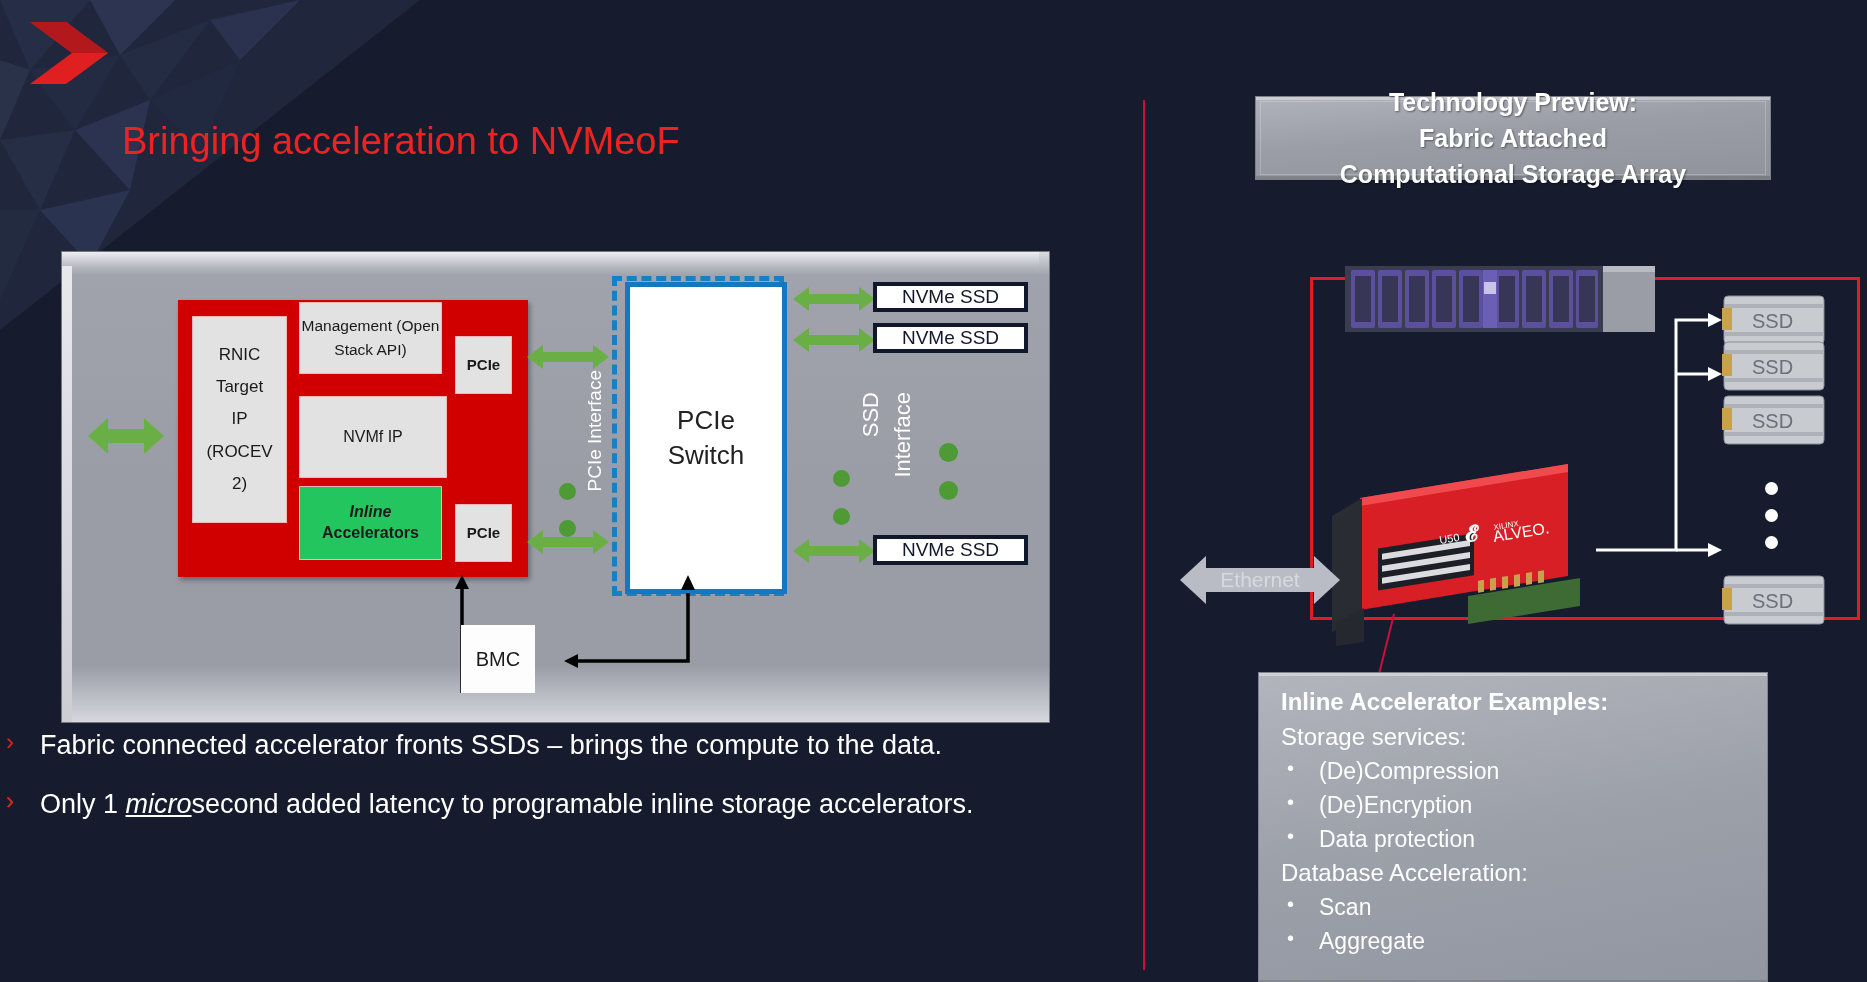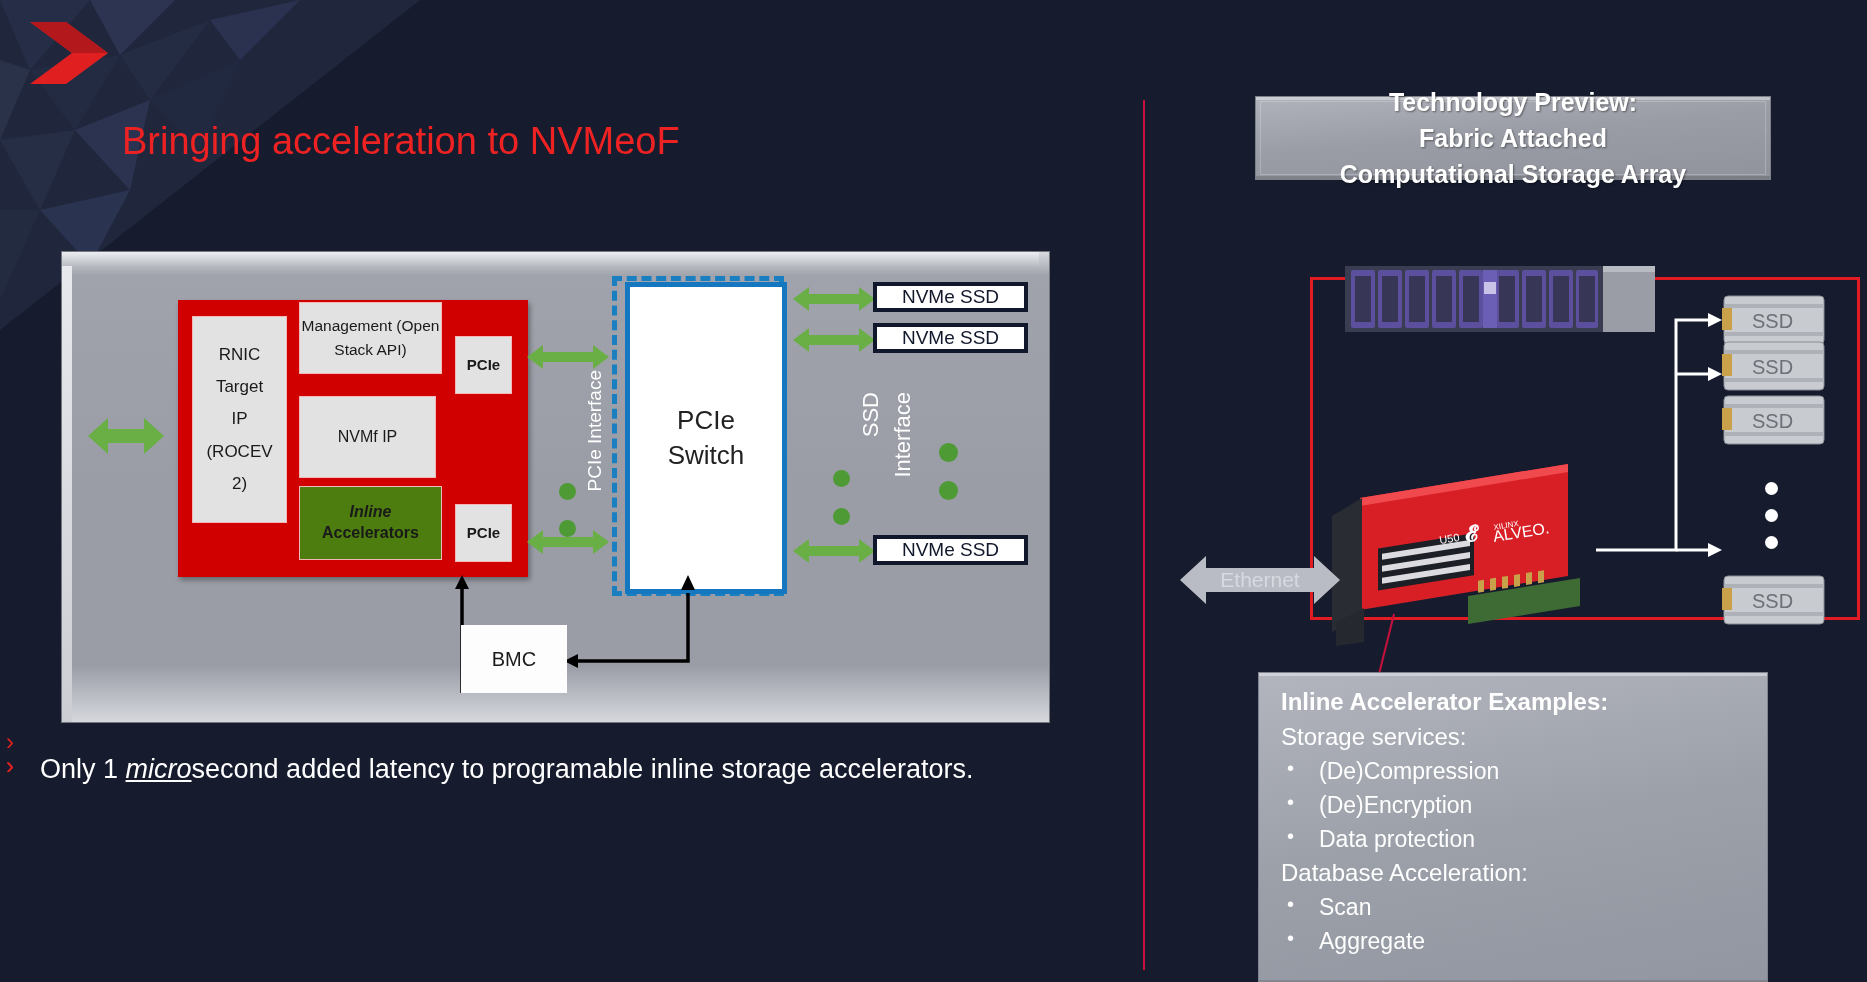--- a/index.html
+++ b/index.html
@@ -71,24 +71,24 @@
     text-align: center; font-size: 16px; line-height: 1.55;
     font-family: "Liberation Sans", sans-serif;
     border: 1px solid #f3b7b7;
   }
   .rnic {
     left: 14px; top: 16px; width: 95px; height: 207px;
     flex-direction: column; font-size: 17px;
   }
   .rnic span { display:block; padding: 3px 0; }
   .mgmt { left: 121px; top: 2px; width: 143px; height: 72px; font-size: 15.5px; }
-  .nvmf { left: 121px; top: 96px; width: 137px; height: 82px; font-size: 16px; }
+  .nvmf { left: 121px; top: 96px; width: 148px; height: 82px; font-size: 16px; }
   .inline-acc {
     left: 121px; top: 186px; width: 143px; height: 74px;
-    background: #4d7c0f; flex-direction: column; font-size: 16px; line-height:1.3;
+    background: #22c55e; flex-direction: column; font-size: 16px; line-height:1.3;
   }
   .inline-acc .it { font-style: italic; font-weight: bold; }
   .inline-acc .bd { font-weight: bold; }
   .pcie-port {
     left: 277px; width: 57px; height: 58px;
     font-weight: bold; font-size: 15px;
   }
   .pcie-port.top { top: 36px; }
   .pcie-port.bot { top: 204px; }
 
@@ -122,21 +122,21 @@
     background: #ffffff; border: 4px solid #12182b;
     display:flex; align-items:center; justify-content:center;
     font-size: 19px; color:#12182b;
     font-family: "Liberation Sans", sans-serif;
   }
 
   .dot { position: absolute; width: 17px; height: 17px; border-radius: 50%; background:#4e9a35; }
 
   
   .bmc {
-    position: absolute; left: 461px; top: 625px; width: 106px; height: 68px;
+    position: absolute; left: 461px; top: 625px; width: 74px; height: 68px;
     background:#fdfdfd; display:flex; align-items:center; justify-content:center;
     font-size: 20px; color:#1a1a1a;
     font-family: "Liberation Sans", sans-serif;
   }
 
   
   .bullets { position: absolute; left: 0px; top: 728px; width: 1130px; }
   .bullet { position: relative; padding-left: 40px; margin-bottom: 24px; }
   .bullet .chev {
     position: absolute; left: 6px; top: 2px; color: #e02020; font-size: 24px;
@@ -334,20 +334,21 @@
     <polygon points="268,2 261,17 275,17" fill="#000"></polygon>
     <polygon points="144,88 158,81 158,95" fill="#000"></polygon>
   </svg>
   <div class="bmc">
     <span>BMC</span>
   </div>
 
   <div class="bullets">
     <div class="bullet">
       <span class="chev">›</span>
+      <span class="txt">Fabric connected accelerator fronts SSDs – brings the compute to the data.</span>
     </div>
     <div class="bullet">
       <span class="chev">›</span>
     </div>
     <div class="bullet">
       <span class="chev">›</span>
       <span class="txt"><span>Only 1 </span><i>micro</i><span>second added latency to programable inline storage accelerators.</span></span>
     </div>
   </div>
 

